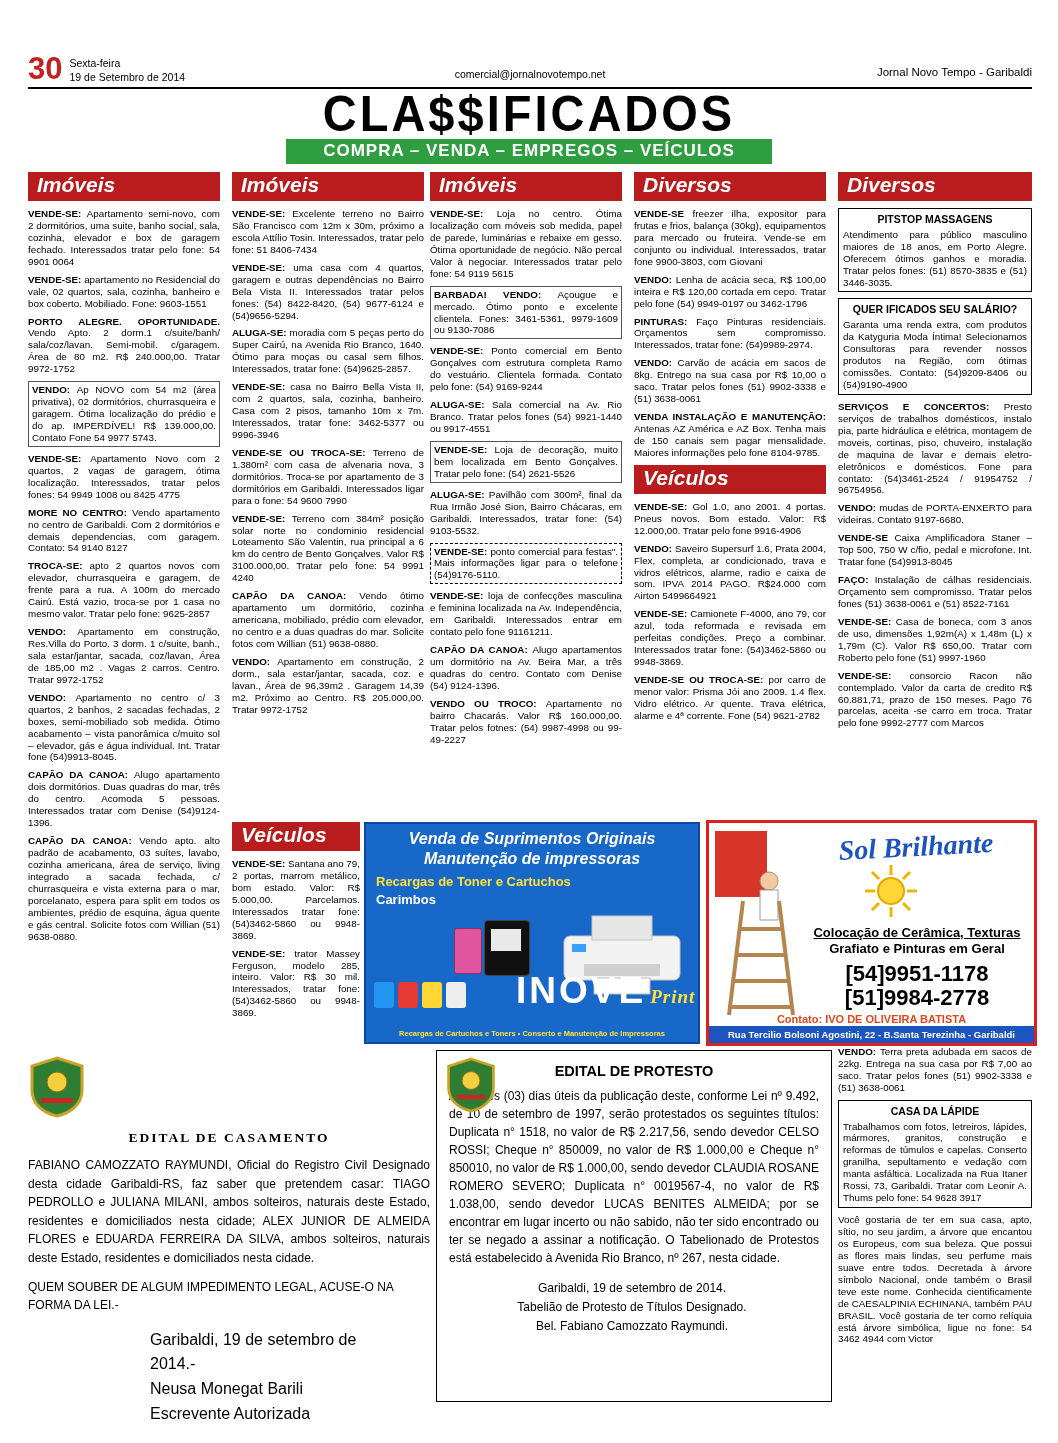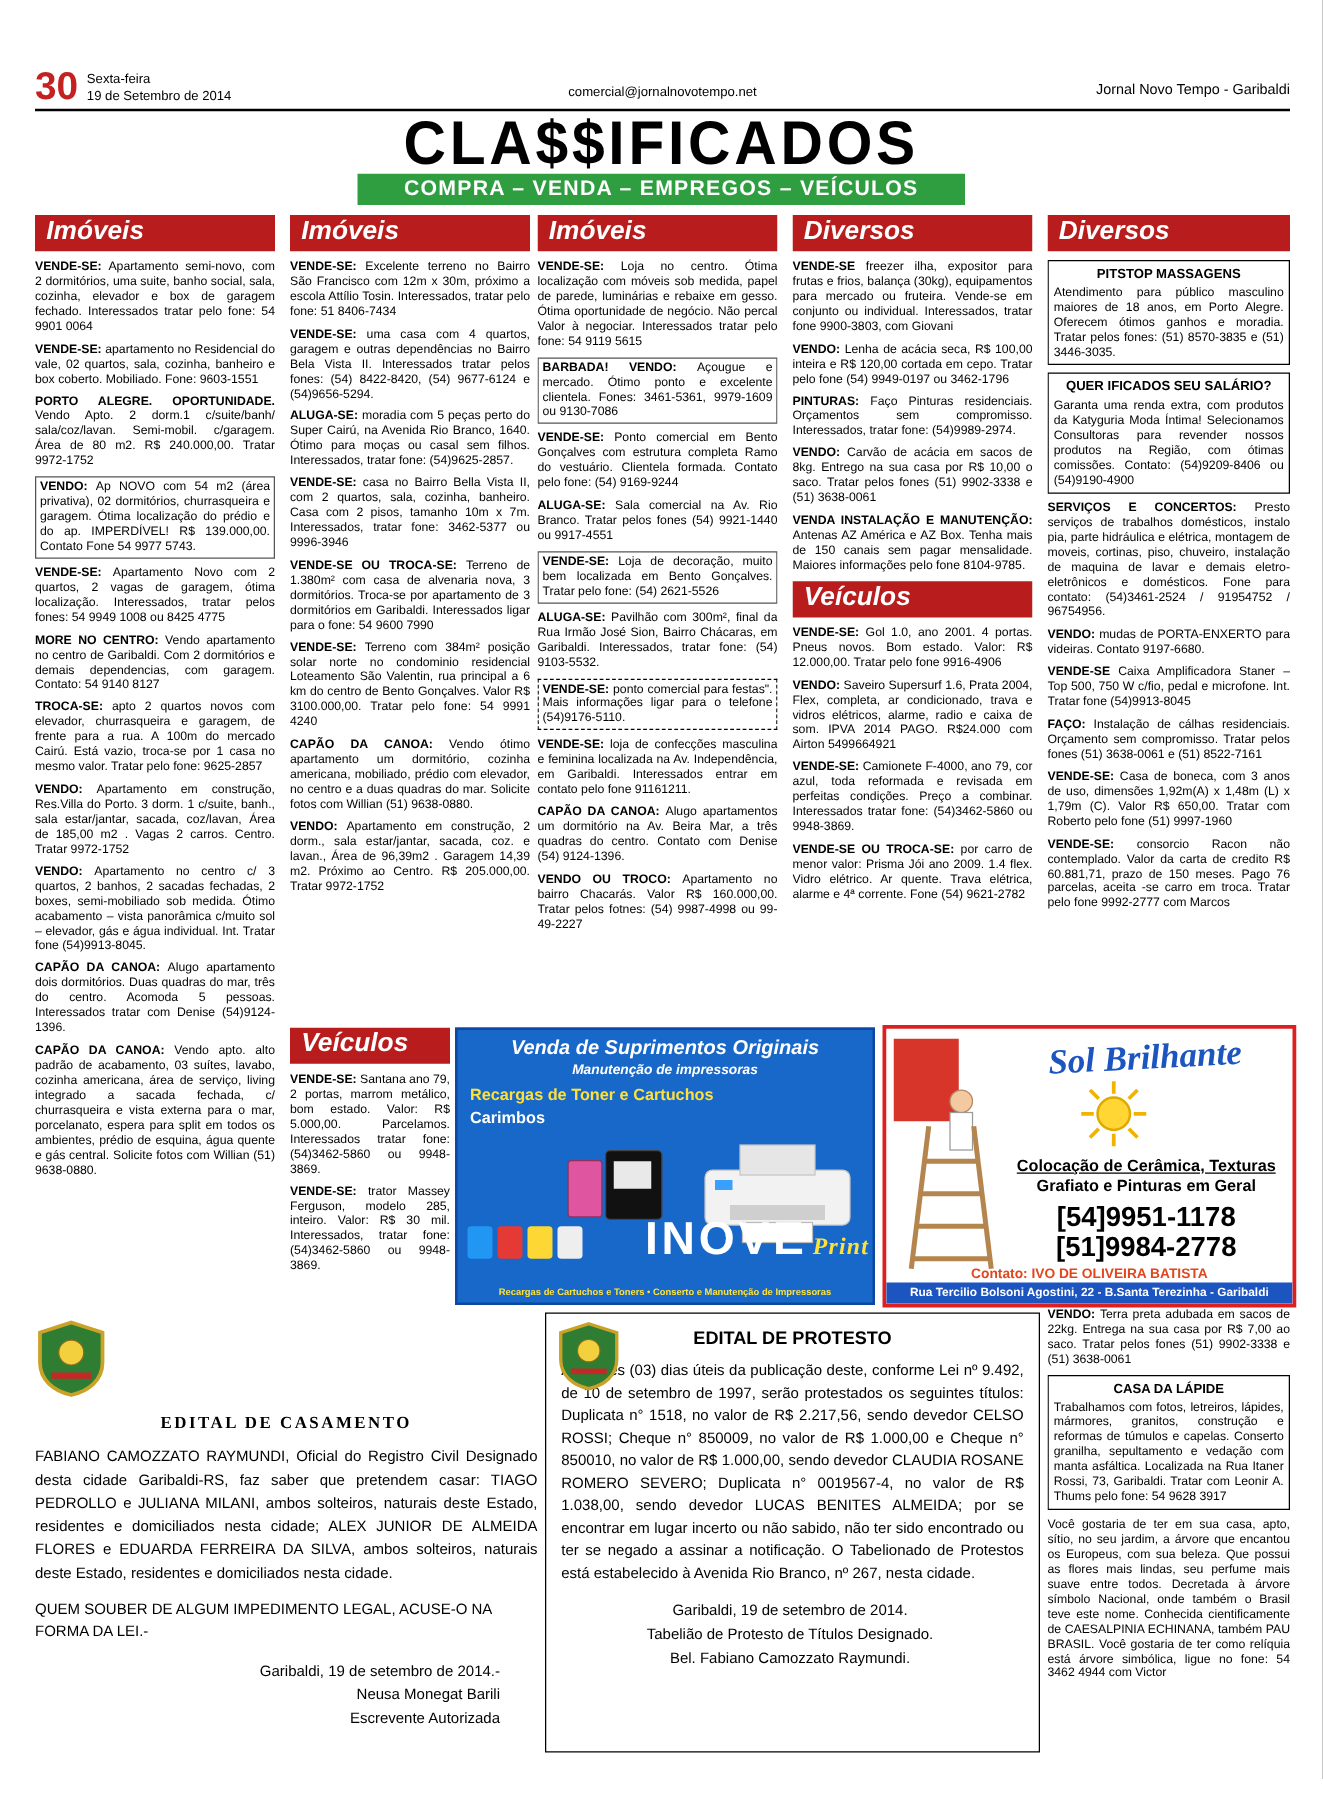--- a/index.html
+++ b/index.html
@@ -28,21 +28,21 @@
   .ad b{font-weight:bold;}
   .ad.boxed{border:1px solid #000;padding:3px 4px;}
   .ad.boxed-thin{border:1px solid #555;padding:2px 3px;}
   .ad.dashed{border:1px dashed #000;padding:2px 3px;}
   .ad-title{text-align:center;font-weight:bold;font-size:10.5px;margin:1px 0 3px;}
 
   
   .inove{position:absolute;left:364px;top:822px;width:336px;height:222px;
          background:#1768c8;border:2px solid #0d47a1;box-sizing:border-box;overflow:hidden;}
   .inv-l1{color:#fff;font-weight:bold;font-style:italic;font-size:16px;text-align:center;margin-top:6px;}
-  .inv-l2{color:#fff;font-weight:bold;font-style:italic;font-size:11px;text-align:center;margin-top:2px;}
+  .inv-l2{color:#fff;font-weight:bold;font-style:italic;font-size:16px;text-align:center;margin-top:2px;}
   .inv-l3{color:#ffe13a;font-weight:bold;font-size:13px;margin:6px 0 0 10px;}
   .inv-l4{color:#fff;font-weight:bold;font-size:13px;margin:3px 0 0 10px;}
   .inv-printer{position:absolute;right:6px;top:78px;}
   .inv-cart-black{position:absolute;left:118px;top:96px;width:44px;height:54px;background:#111;
          border-radius:4px;border:1px solid #444;}
   .inv-cart-black::after{content:"";position:absolute;left:6px;top:8px;width:30px;height:22px;background:#e9e9e9;}
   .inv-cart-pink{position:absolute;left:88px;top:104px;width:26px;height:44px;background:#e055a0;
          border-radius:3px;border:1px solid #90305f;}
   .inv-stamps{position:absolute;left:8px;bottom:30px;}
   .inv-stamps i{display:inline-block;width:20px;height:26px;margin-right:4px;border-radius:3px;}
@@ -75,21 +75,21 @@
   
   .casamento{position:absolute;left:28px;top:1056px;width:402px;height:368px;overflow:hidden;}
   .cas-head{display:flex;align-items:flex-start;}
   .cas-head-text{flex:1;text-align:center;font-family:"Liberation Serif",serif;}
   .cas-office{font-size:17px;font-weight:bold;}
   .cas-addr{font-size:8.5px;font-weight:bold;margin-top:2px;}
   .cas-title{text-align:center;font-family:"Liberation Serif",serif;font-weight:bold;
        font-size:13.5px;letter-spacing:2px;margin:12px 0 10px;}
   .cas-body{font-size:12px;line-height:1.55;text-align:justify;}
   .cas-warn{font-size:12px;line-height:1.5;margin-top:10px;}
-  .cas-sig{width:250px;margin:14px 30px 0 auto;text-align:right;font-size:12px;line-height:1.55;}
+  .cas-sig{width:250px;margin:14px 30px 0 auto;text-align:left;font-size:16px;line-height:1.55;}
 
   .protesto{position:absolute;left:436px;top:1050px;width:396px;height:352px;
        border:1px solid #000;box-sizing:border-box;padding:8px 12px;overflow:hidden;}
   .pro-shield{position:absolute;left:8px;top:6px;}
   .pro-title{text-align:center;font-weight:bold;font-size:14.5px;margin:4px 0 8px;}
   .pro-body{font-size:12px;line-height:1.5;text-align:justify;}
   .pro-sig{margin-top:12px;text-align:center;font-size:12px;line-height:1.6;padding-right:4px;}
 </style>
 </head>
 <body>

